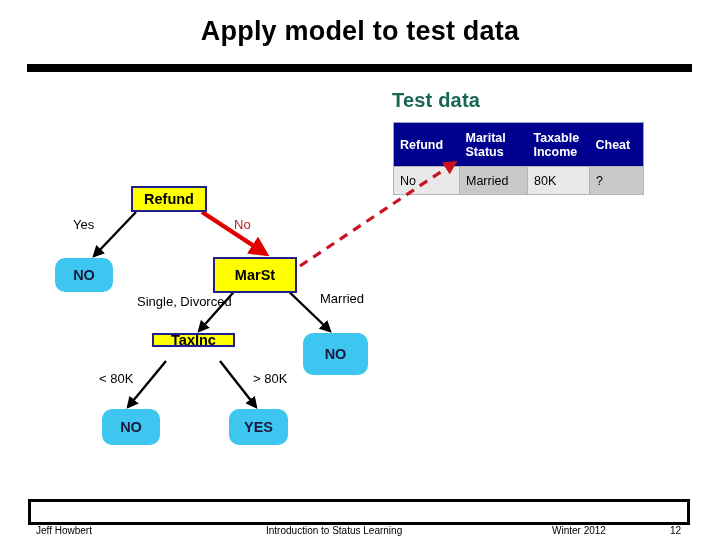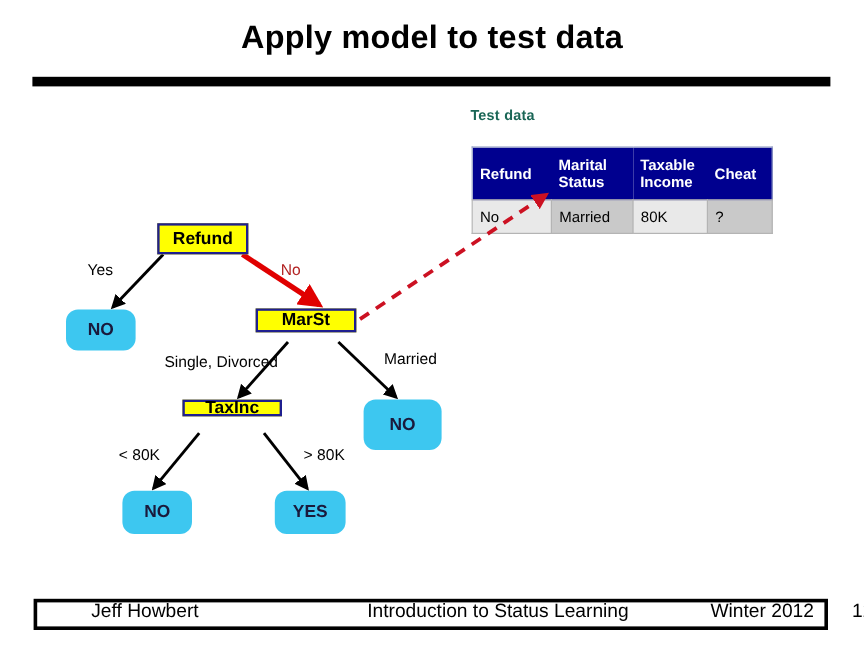--- a/index.html
+++ b/index.html
@@ -41,21 +41,21 @@
     width: 665px;
     height: 8px;
     background: #000000;
   }
 
   
   .testdata-heading {
     position: absolute;
     left: 392px;
     top: 89px;
-    font-size: 12px;
+    font-size: 20px;
     font-weight: bold;
     color: #1a6656;
     letter-spacing: 0.2px;
   }
 
   .test-table {
     position: absolute;
     left: 393px;
     top: 122px;
     border-collapse: collapse;
@@ -140,25 +140,24 @@
     left: 28px;
     top: 499px;
     width: 662px;
     height: 26px;
     border: 3px solid #000000;
     box-sizing: border-box;
     background: #ffffff;
   }
   .footer-text {
     position: absolute;
-    top: 501px;
-    font-size: 16px;
+    top: 525px;
+    font-size: 10px;
     color: #000000;
     white-space: nowrap;
-    margin-left: 40px;
   }
   .footer-author { left: 36px; }
   .footer-course { left: 266px; }
   .footer-term   { left: 552px; }
   .footer-page   { left: 670px; }
 </style>
 </head>
 <body>
 
 <div class="slide">
@@ -216,21 +215,21 @@
   </svg>
 
   <div class="node node-internal" style="left:131px; top:186px; width:76px; height:26px;">
     <span>Refund</span>
   </div>
 
   <div class="node node-leaf" style="left:55px; top:258px; width:58px; height:34px;">
     <span>NO</span>
   </div>
 
-  <div class="node node-internal" style="left:213px; top:257px; width:84px; height:20px;text-align:right;">
+  <div class="node node-internal" style="left:213px; top:257px; width:84px; height:36px;text-align:right;">
     <span>MarSt</span>
   </div>
 
   <div class="node node-internal" style="left:152px; top:333px; width:83px; height:14px;">
     <span>TaxInc</span>
   </div>
 
   <div class="node node-leaf" style="left:303px; top:333px; width:65px; height:42px;">
     <span>NO</span>
   </div>

